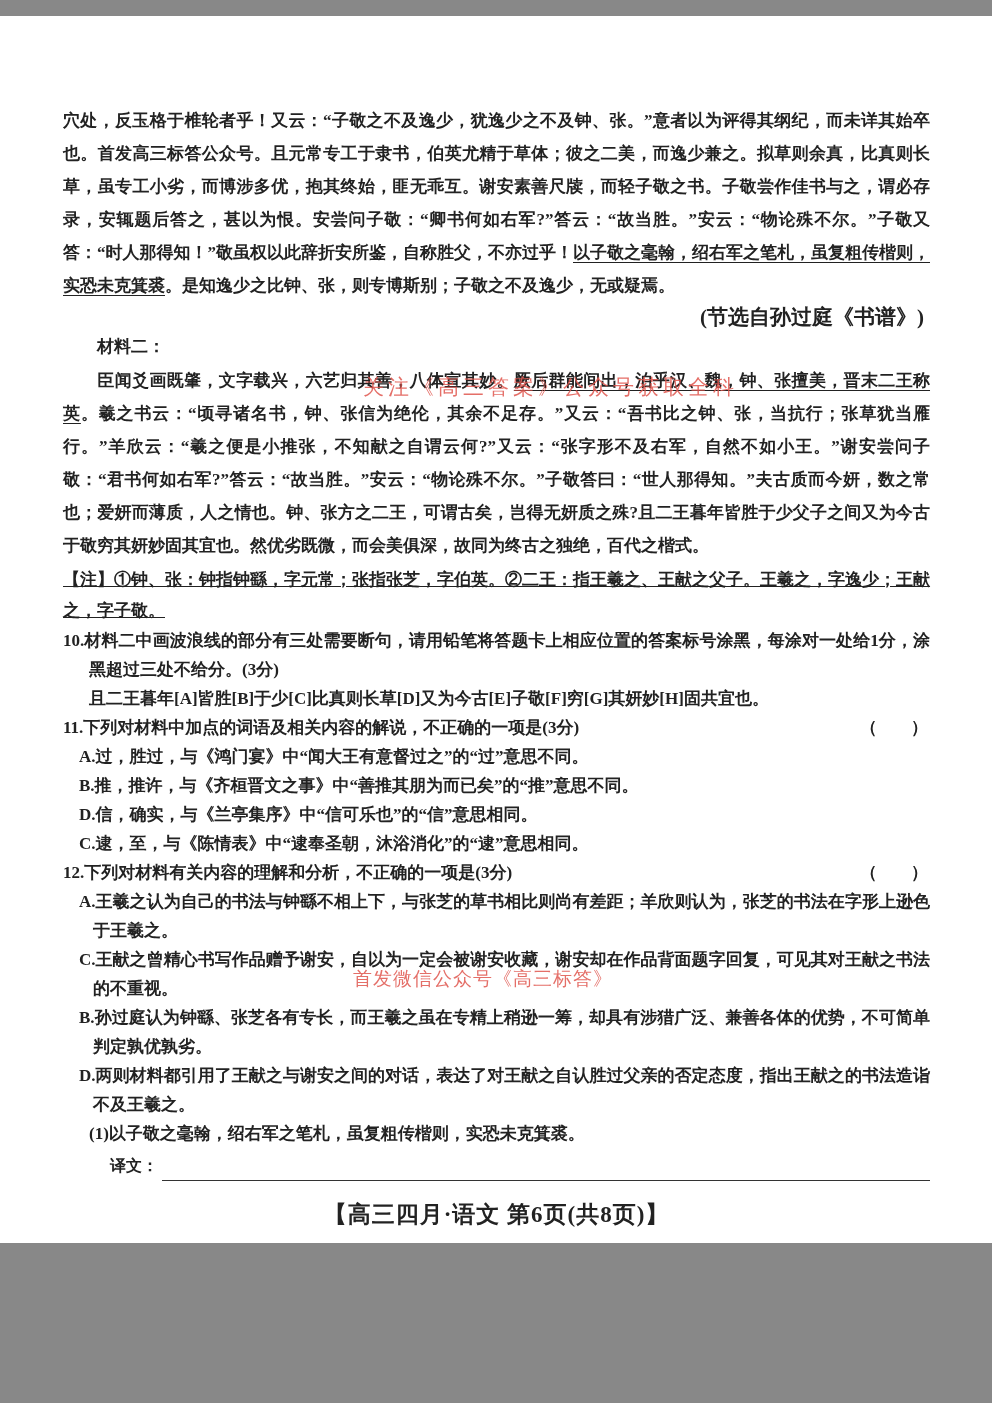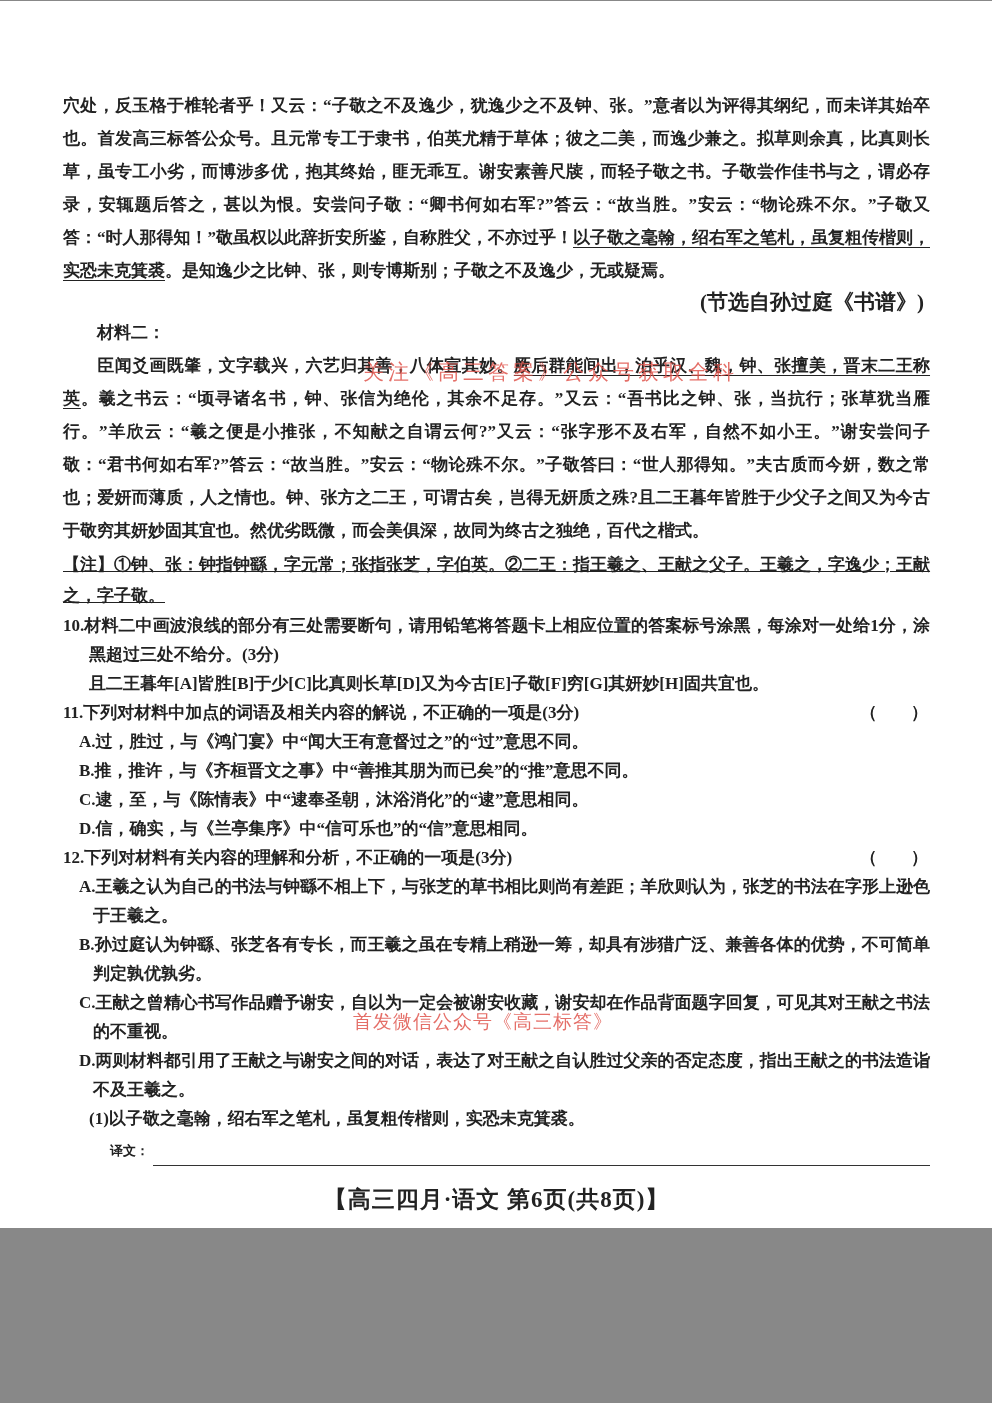--- a/index.html
+++ b/index.html
@@ -1,33 +1,33 @@
 <!DOCTYPE html>
 <html><head>
 <meta charset="utf-8">
 <style>
   html,body { margin:0; padding:0; background:#888; }
   .sheet {
-    position:relative; width:992px; height:1227px; margin:1px auto;
+    position:relative; width:992px; height:1227px; margin:16px auto;
     background:#ffffff; overflow:hidden;
     font-family:"Liberation Serif","DejaVu Serif",serif;
     color:#222; font-weight:600;
   }
   .content { position:absolute; left:63px; top:88px; width:867px; }
   .para { font-size:17px; line-height:33px; text-align:justify; }
   .uline { text-decoration:underline; text-underline-offset:4px; text-decoration-thickness:1px; }
   .source { font-size:21px; line-height:30px; text-align:right; padding-right:6px; }
-  .m2head { font-size:17px; line-height:32px; text-indent:2em; }
+  .m2head { font-size:17px; line-height:32px; text-indent:2em;font-family:Liberation Mono, monospace; }
   .note { font-size:17px; line-height:31px; text-align:justify; margin-top:2px;text-decoration:underline; }
   .q { font-size:17px; line-height:29px; padding-left:26px; text-indent:-26px; text-align:justify; position:relative; }
   .qrow { position:relative; }
   .bracket { position:absolute; right:2px; top:0; font-size:17px; line-height:29px; }
   .sent { font-size:17px; line-height:29px; margin-left:26px; }
   .opt { font-size:17px; line-height:29px; margin-left:16px; padding-left:14px; text-indent:-14px; text-align:justify; position:relative; }
-  .transrow { display:flex; align-items:flex-end; margin-left:47px; font-size:13px; line-height:30px; margin-top:3px; }
+  .transrow { display:flex; align-items:flex-end; margin-left:47px; font-size:16px; line-height:30px; margin-top:3px; }
   .blank { flex:1; border-bottom:1.5px solid #333; height:24px; margin-left:4px; }
   .footer { text-align:center; font-size:23px; margin-top:18px; letter-spacing:1px; }
   .wm {
     position:absolute; font-size:21px; letter-spacing:4px;
     color:#e0564e; opacity:.85; white-space:nowrap; font-weight:400; pointer-events:none;
   }
   .wm-top { left:300px; top:7px; }
   .wm-bottom { left:288px; top:19px; font-size:19px; letter-spacing:1px; }
 </style>
 </head>
@@ -51,32 +51,32 @@
 
     <div class="q">10.材料二中画波浪线的部分有三处需要断句，请用铅笔将答题卡上相应位置的答案标号涂黑，每涂对一处给1分，涂黑超过三处不给分。(3分)</div>
     <div class="sent">且二王暮年[A]皆胜[B]于少[C]比真则长草[D]又为今古[E]子敬[F]穷[G]其妍妙[H]固共宜也。</div>
 
     <div class="q qrow">
       <span>11.下列对材料中加点的词语及相关内容的解说，不正确的一项是(3分)</span>
       <span class="bracket">（　　）</span>
     </div>
     <div class="opt">A.过，胜过，与《鸿门宴》中“闻大王有意督过之”的“过”意思不同。</div>
     <div class="opt">B.推，推许，与《齐桓晋文之事》中“善推其朋为而已矣”的“推”意思不同。</div>
+    <div class="opt">D.信，确实，与《兰亭集序》中“信可乐也”的“信”意思相同。</div>
     <div class="opt">C.逮，至，与《陈情表》中“逮奉圣朝，沐浴消化”的“逮”意思相同。</div>
-    <div class="opt">D.信，确实，与《兰亭集序》中“信可乐也”的“信”意思相同。</div>
 
     <div class="q qrow">
       <span>12.下列对材料有关内容的理解和分析，不正确的一项是(3分)</span>
       <span class="bracket">（　　）</span>
     </div>
     <div class="opt">A.王羲之认为自己的书法与钟繇不相上下，与张芝的草书相比则尚有差距；羊欣则认为，张芝的书法在字形上逊色于王羲之。</div>
-    <div class="opt">B.孙过庭认为钟繇、张芝各有专长，而王羲之虽在专精上稍逊一筹，却具有涉猎广泛、兼善各体的优势，不可简单判定孰优孰劣。</div>
     <div class="opt qrow"><span>C.王献之曾精心书写作品赠予谢安，自以为一定会被谢安收藏，谢安却在作品背面题字回复，可见其对王献之书法的不重视。</span>
       <span class="wm wm-bottom" style="color: rgb(224, 86, 78);">首发微信公众号《高三标答》</span>
     </div>
+    <div class="opt">B.孙过庭认为钟繇、张芝各有专长，而王羲之虽在专精上稍逊一筹，却具有涉猎广泛、兼善各体的优势，不可简单判定孰优孰劣。</div>
     <div class="opt">D.两则材料都引用了王献之与谢安之间的对话，表达了对王献之自认胜过父亲的否定态度，指出王献之的书法造诣不及王羲之。</div>
 
     <div class="sent">(1)以子敬之毫翰，绍右军之笔札，虽复粗传楷则，实恐未克箕裘。</div>
     <div class="transrow">
       <span>译文：</span>
       <span class="blank"></span>
     </div>
 
     <div class="footer">【高三四月·语文 第6页(共8页)】</div>
   </div>

